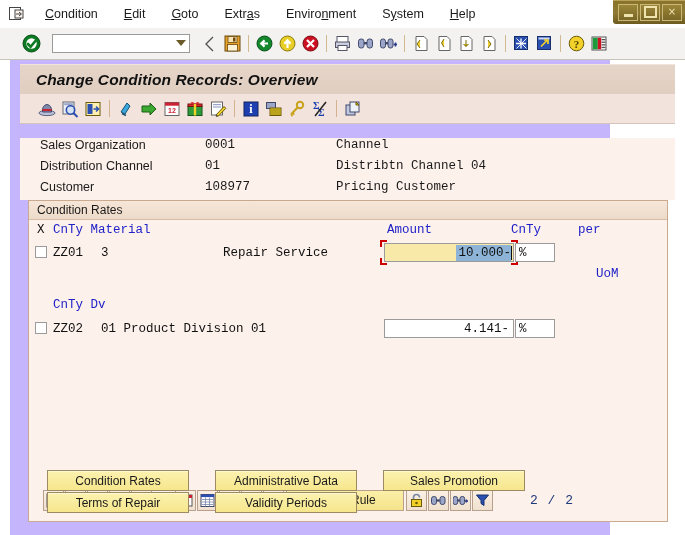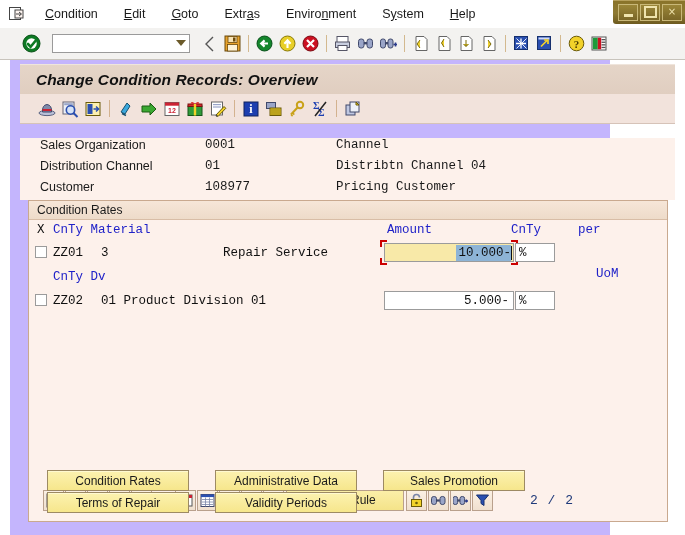--- a/index.html
+++ b/index.html
@@ -653,31 +653,31 @@
                 <i class="bl"></i>
                 <i class="br"></i>
             </div>
           </div>
 
           <div class="unit-input">
             <span>%</span>
           </div>
         </div>
 
-        <div class="gridrow" style="height:22px;">
+        <div class="gridrow" style="height:22px;margin-top:28px;">
           <span class="subhdr" style="left:24px; top:2px;">CnTy Dv</span>
         </div>
 
         <div class="gridrow">
           <div class="chk"></div>
           <span class="cell" style="left:24px;">ZZ02</span>
           <span class="cell" style="left:72px;">01 Product Division 01</span>
 
           <div class="amt-input2">
-            <span>5.000-</span>
+            <span>4.141-</span>
           </div>
 
           <div class="unit-input">
             <span>%</span>
           </div>
         </div>
       </div>
 
       <div class="gridfoot">
 

